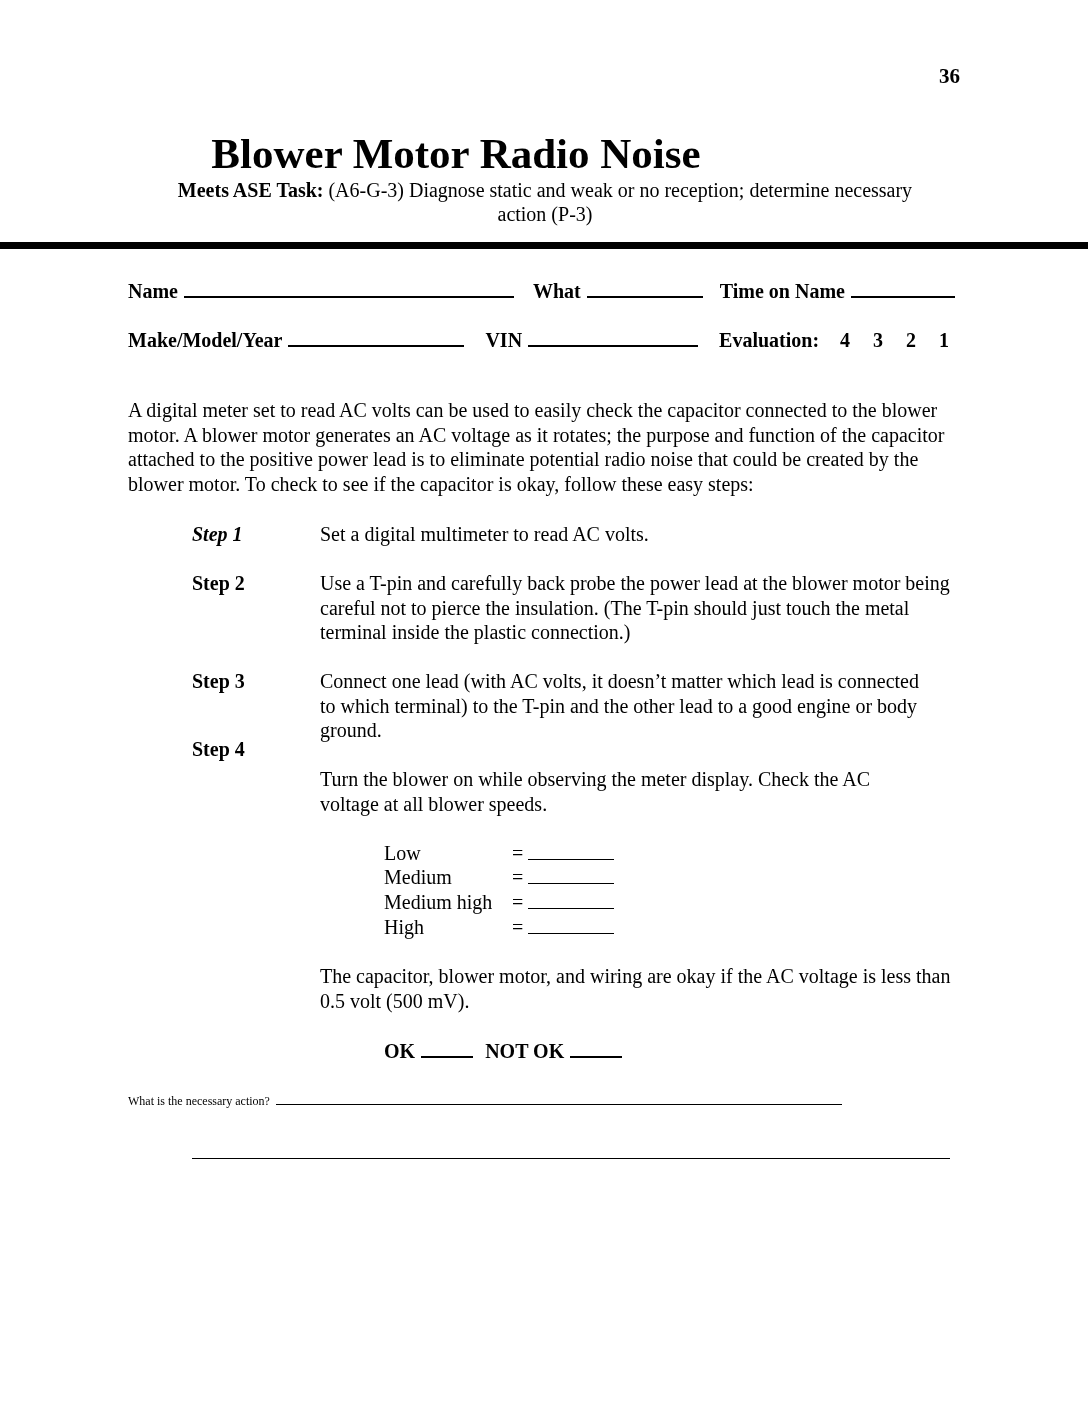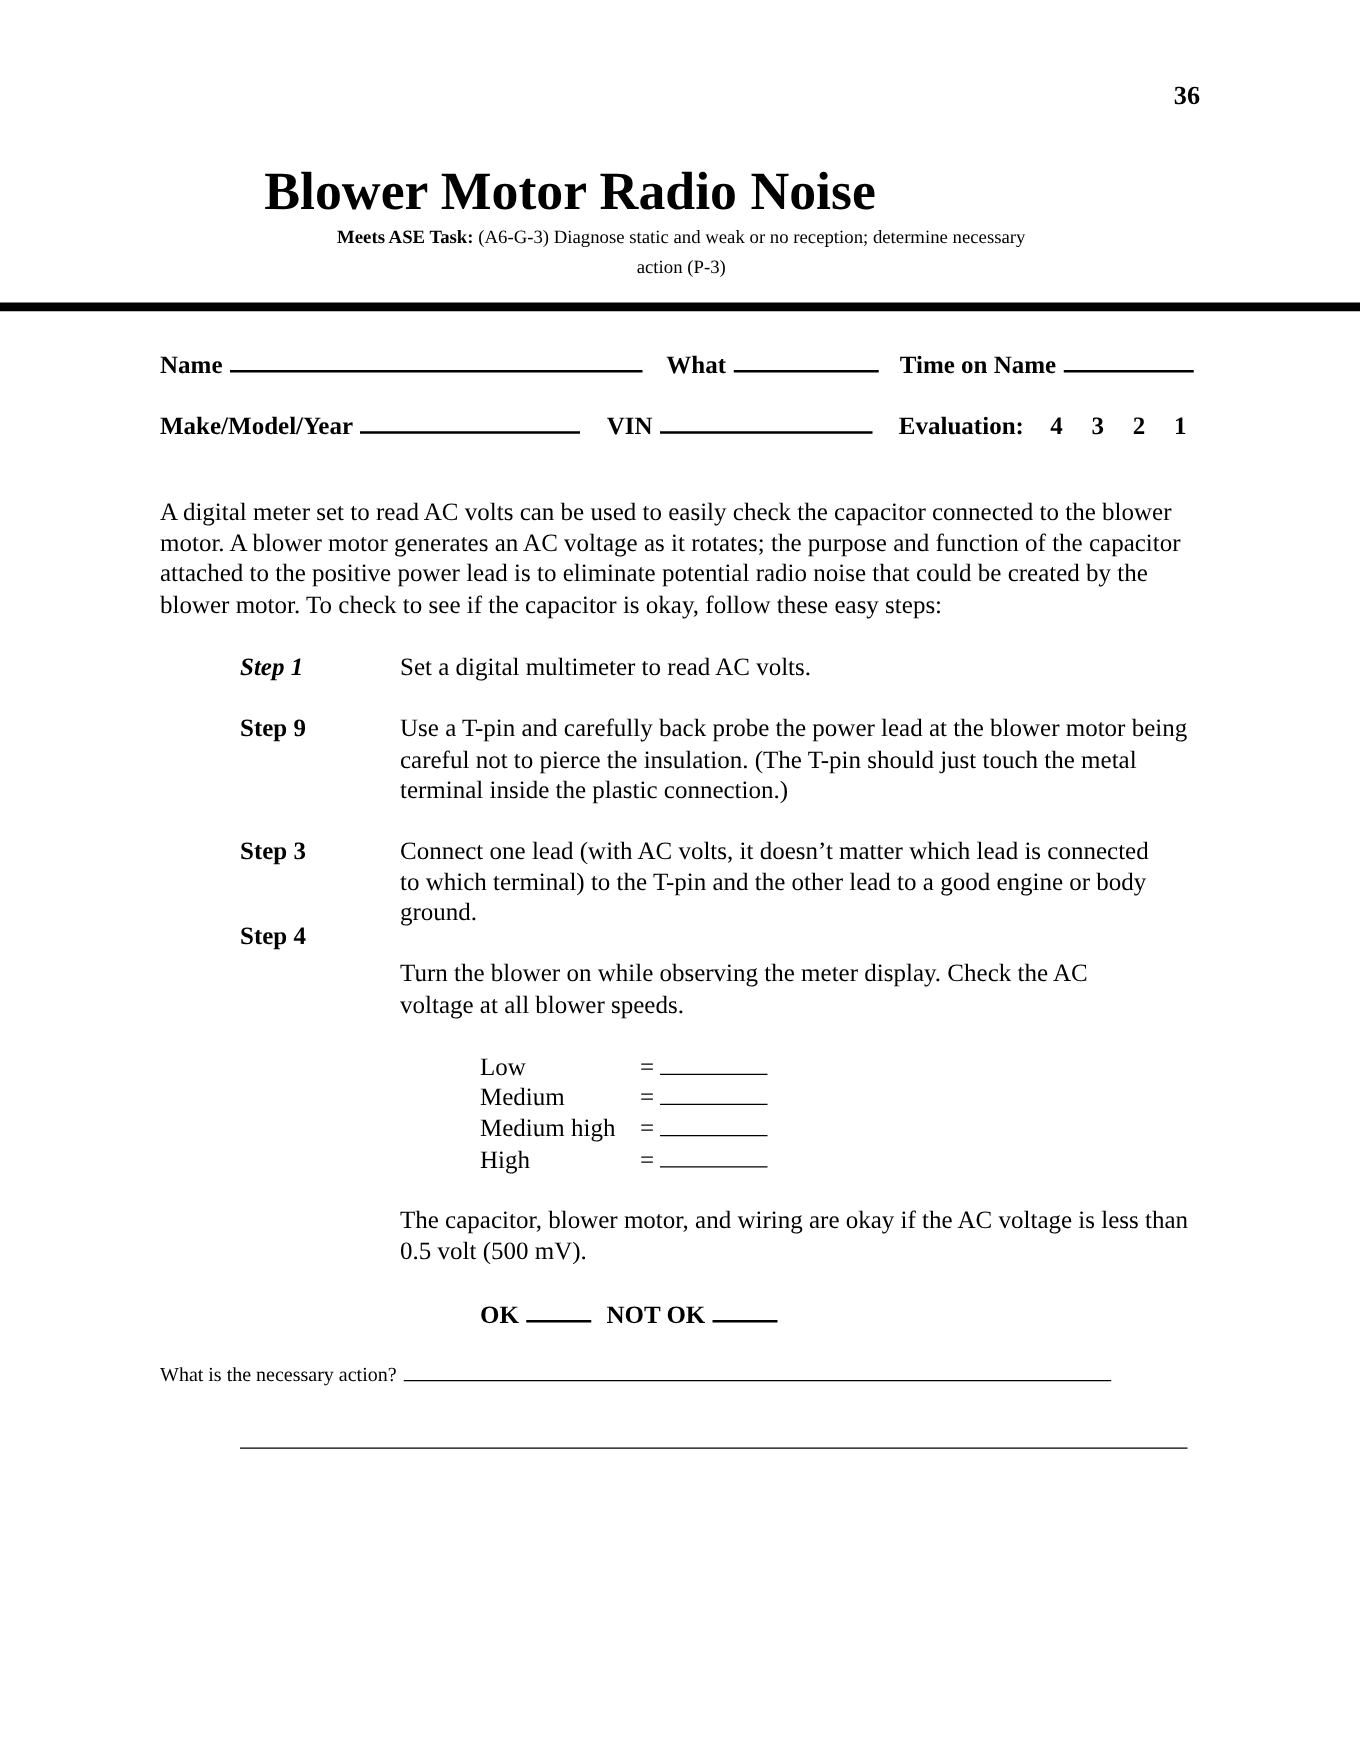--- a/index.html
+++ b/index.html
@@ -23,21 +23,21 @@
     }
     .title {
       top: 128px; left: 0; width: 912px;
       text-align: center;
       font-size: 43px; font-weight: bold;
       line-height: 52px;
     }
     .subtitle {
       top: 178px; left: 140px; width: 810px;
       text-align: center;
-      font-size: 15px; line-height: 24px;
+      font-size: 20px; line-height: 24px;
     }
     .subtitle .lbl { font-weight: bold; }
     .heavy-rule {
       top: 242px; left: 0; width: 1088px; height: 7px;
       background: #000000;
     }
     .form-row {
       left: 128px; font-size: 20px; font-weight: bold;
       line-height: 24px; white-space: nowrap;
     }
@@ -78,21 +78,21 @@
     .okrow {
       top: 1038px; left: 384px;
       font-size: 20px; font-weight: bold; line-height: 24px; white-space: nowrap;
     }
     .okrow .ok-blank {
       display: inline-block; width: 52px; border-bottom: 2px solid #000;
       height: 18px; vertical-align: baseline; margin-left: 6px; margin-right: 12px;
     }
     .action-row {
       top: 1086px; left: 128px;
-      font-size: 16px; line-height: 24px; white-space: nowrap;
+      font-size: 12px; line-height: 24px; white-space: nowrap;
     }
     .action-blank {
       display: inline-block; width: 566px;
       border-bottom: 1px solid #000; height: 18px; vertical-align: baseline;
       margin-left: 6px;
     }
     .action-line2 {
       top: 1158px; left: 192px; width: 758px; height: 0;
       border-bottom: 1px solid #000;
     }
@@ -140,21 +140,21 @@
     <span class="eval-num">2</span>
     <span class="eval-num">1</span>
   </span>
 </div>
 
 <div class="abs intro">A digital meter set to read AC volts can be used to easily check the capacitor connected to the blower motor.  A blower motor generates an AC voltage as it rotates; the purpose and function of the capacitor attached to the positive power lead is to eliminate potential radio noise that could be created by the blower motor.  To check to see if the capacitor is okay, follow these easy steps:</div>
 
 <div class="abs step-label" style="top:522px;font-style:italic;">Step 1</div>
 <div class="abs step-text" style="top:522px;">Set a digital multimeter to read AC volts.</div>
 
-<div class="abs step-label" style="top:571px;">Step 9</div>
+<div class="abs step-label" style="top:571px;">Step 2</div>
 <div class="abs step-text" style="top:571px;">Use a T-pin and carefully back probe the power lead at the blower motor being careful not to pierce the insulation.  (The T-pin should just touch the metal terminal inside the plastic connection.)</div>
 
 <div class="abs step-label" style="top:669px;">Step 3</div>
 <div class="abs step-text" style="top:669px; width:600px;">Connect one lead (with AC volts, it doesn’t matter which lead is connected to which terminal) to the T-pin and the other lead to a good engine or body ground.</div>
 
 <div class="abs step-label" style="top:737px;">Step 4</div>
 <div class="abs step-text" style="top:767px; width:610px;">Turn the blower on while observing the meter display.  Check the AC voltage at all blower speeds.</div>
 
 <div class="abs speed-row" style="top:841px;">
   <span class="name">Low</span><span class="eq">=</span><span class="thin-blank"></span>

